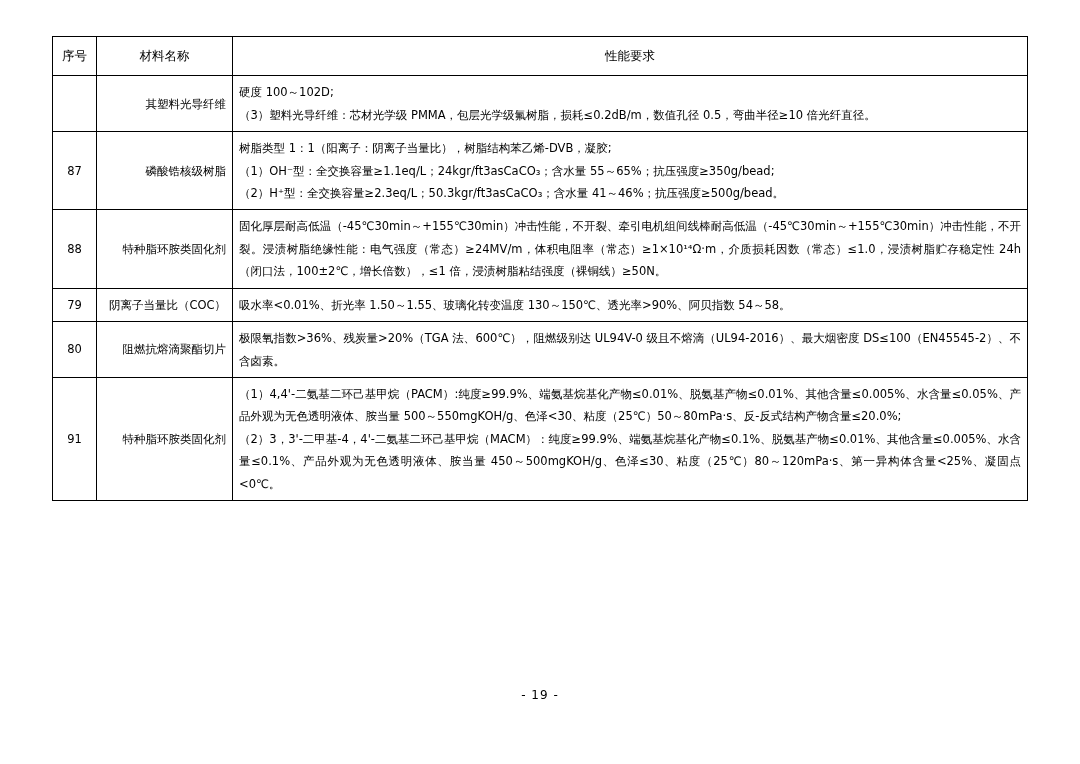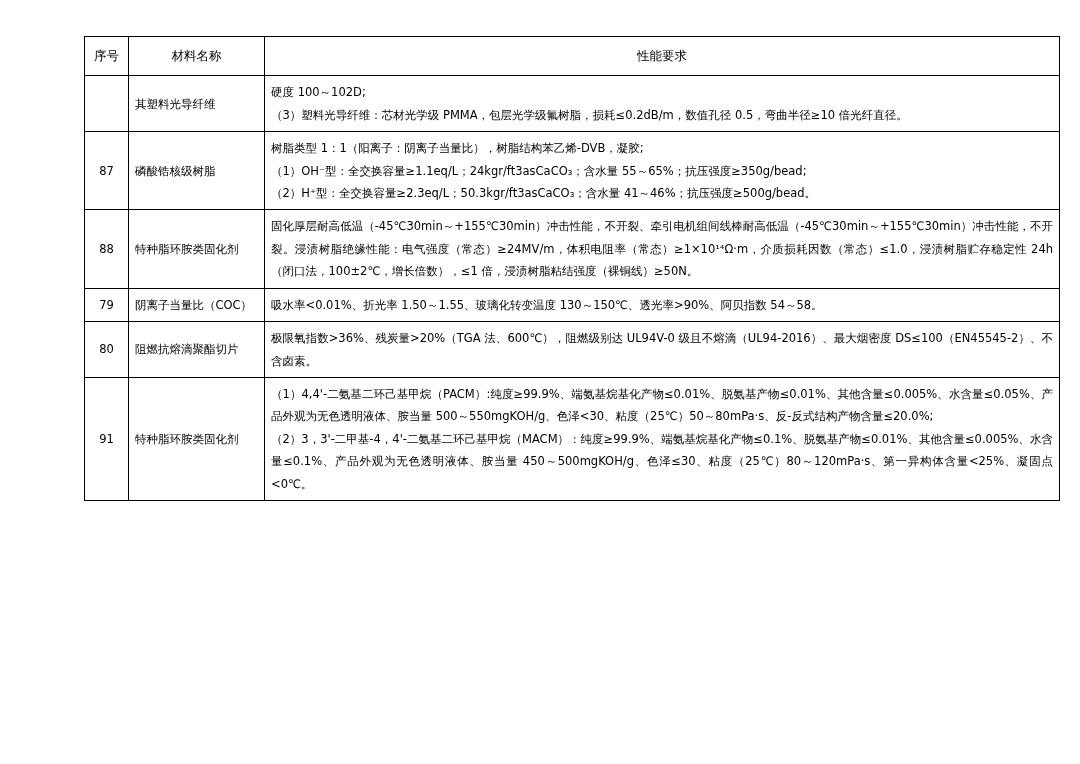--- a/index.html
+++ b/index.html
@@ -19,21 +19,20 @@
     width: 1080px;
     height: 764px;
     box-sizing: border-box;
     padding: 36px 52px 0 52px;
     position: relative;
   }
   table.spec {
     width: 100%;
     border-collapse: collapse;
     table-layout: fixed;
-    margin-left: 32px;
   }
   table.spec th, table.spec td {
     border: 1px solid #000000;
     vertical-align: middle;
     padding: 5px 6px;
     font-size: 11.5px;
     line-height: 1.95;
   }
   table.spec th {
     text-align: center;
@@ -43,21 +42,21 @@
   }
   col.c-no { width: 44px; }
   col.c-name { width: 136px; }
   col.c-req { width: auto; }
 
   td.no {
     text-align: center;
     font-size: 12px;
   }
   td.name {
-    text-align: left;
+    text-align: right;
     font-size: 12px;
     line-height: 2.0;
     padding-left: 8px;
   }
   td.req {
     text-align: justify;
     text-justify: inter-ideograph;
     font-size: 11.5px;
     line-height: 2.0;
     padding-left: 8px;
@@ -145,14 +144,15 @@
         <td class="req">
           <p>（1）4,4'-二氨基二环己基甲烷（PACM）:纯度≥99.9%、端氨基烷基化产物≤0.01%、脱氨基产物≤0.01%、其他含量≤0.005%、水含量≤0.05%、产品外观为无色透明液体、胺当量 500～550mgKOH/g、色泽&lt;30、粘度（25℃）50～80mPa·s、反-反式结构产物含量≤20.0%;</p>
           <p>（2）3，3'-二甲基-4，4'-二氨基二环己基甲烷（MACM）：纯度≥99.9%、端氨基烷基化产物≤0.1%、脱氨基产物≤0.01%、其他含量≤0.005%、水含量≤0.1%、产品外观为无色透明液体、胺当量 450～500mgKOH/g、色泽≤30、粘度（25℃）80～120mPa·s、第一异构体含量&lt;25%、凝固点&lt;0℃。</p>
         </td>
       </tr>
 
 
     </tbody>
   </table>
 
+  <div class="pagenum">- 19 -</div>
 
 </div>
 
 </body></html>

